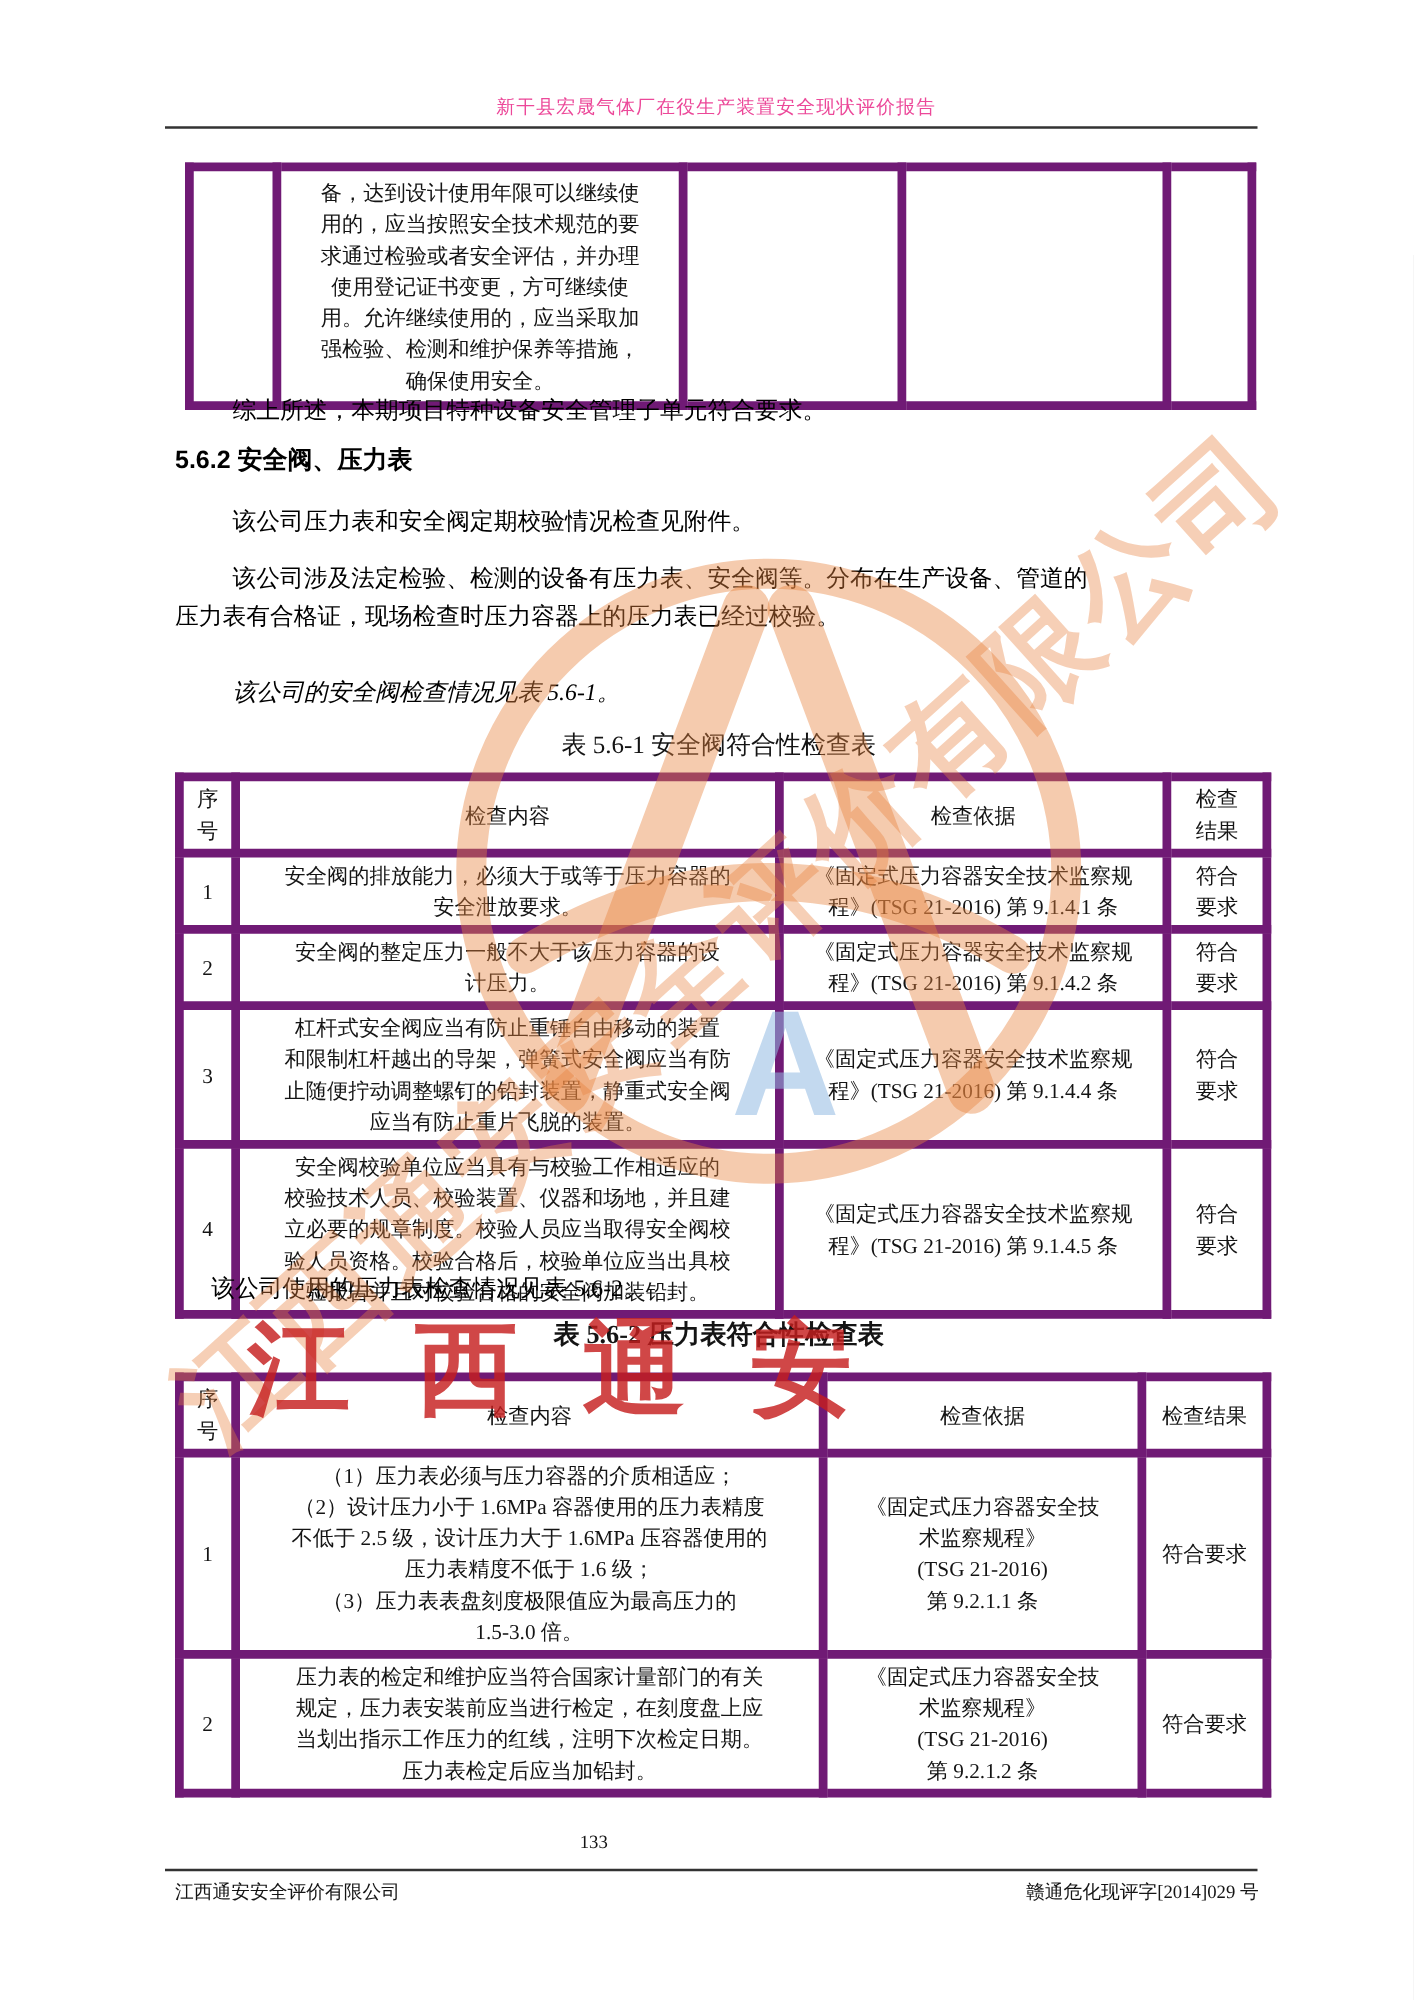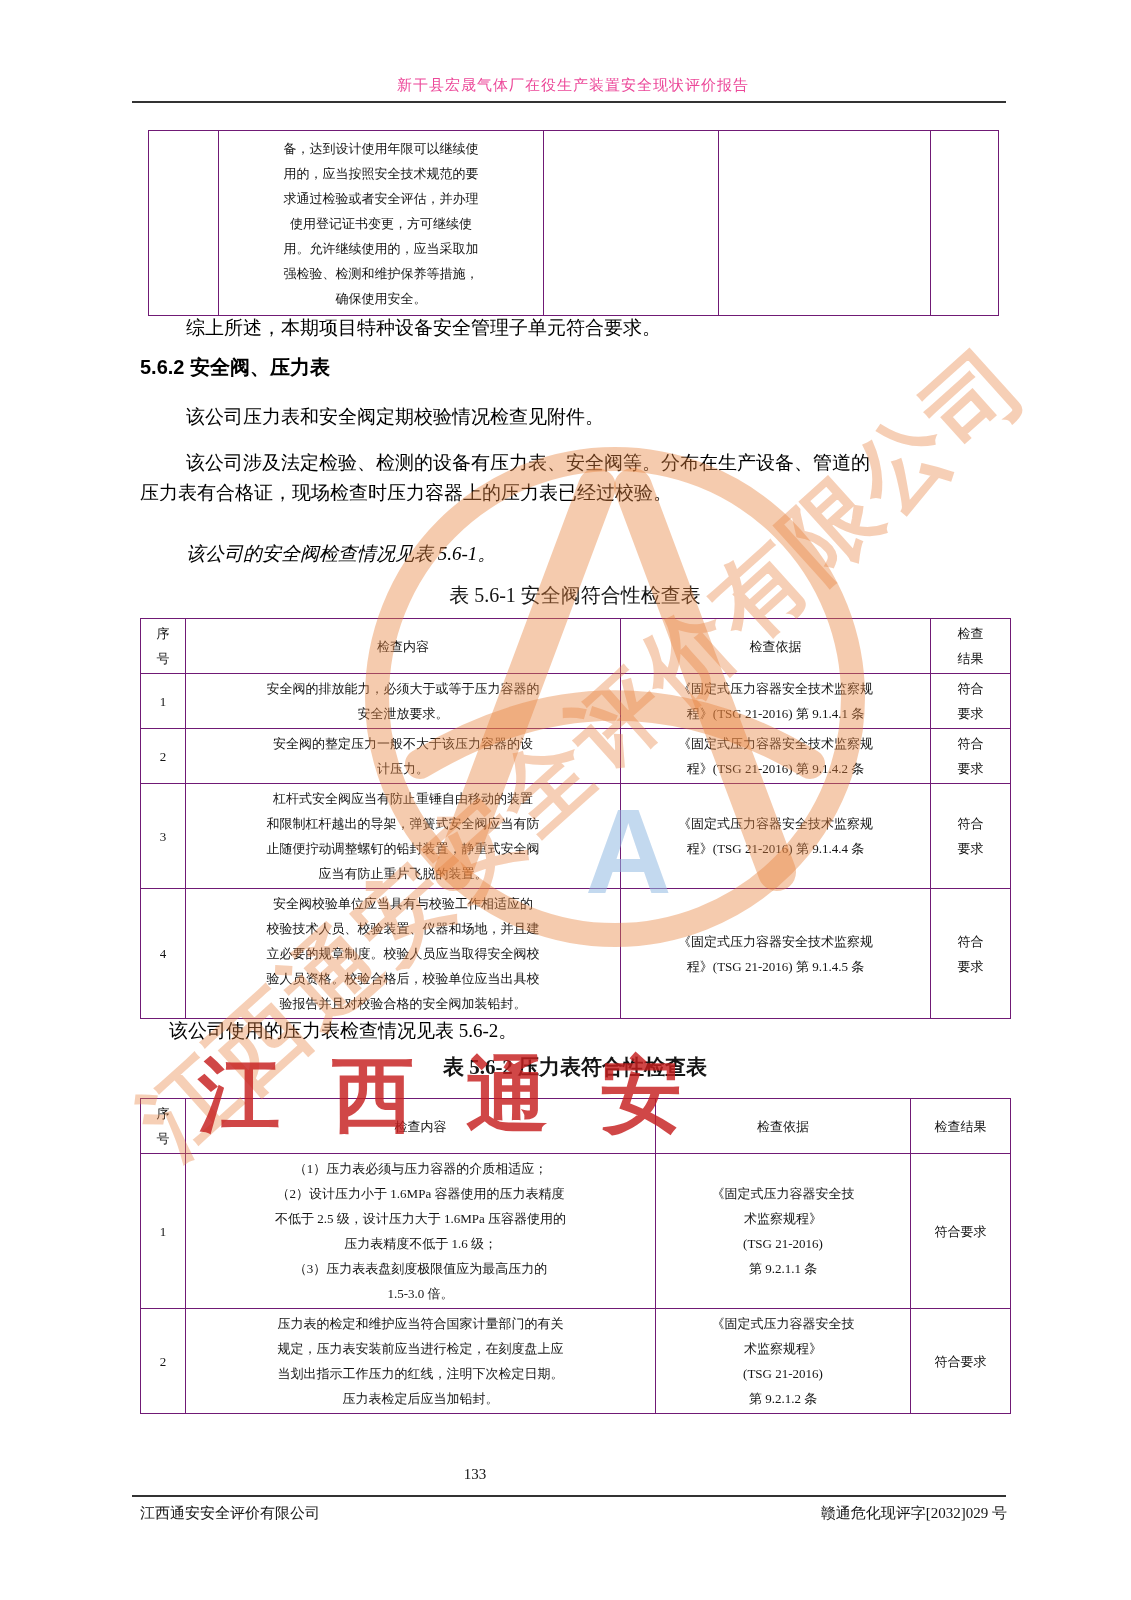--- a/index.html
+++ b/index.html
@@ -11,21 +11,21 @@
   .abs { position:absolute; }
 
   
   .hdr-title { top:76px; left:140px; width:866px; text-align:center; font-size:15px; letter-spacing:1px; color:#ec4899; }
   .hdr-rule  { top:101px; left:132px; width:874px; border-top:2px solid #333; }
 
   
   .cont-table { top:130px; left:148px; }
   table { border-collapse:collapse; table-layout:fixed; }
   td, th {
-    border:1px solid #701a75; font-size:13px; line-height:25px;
+    border:7px solid #701a75; font-size:17px; line-height:25px;
     text-align:center; vertical-align:middle; padding:2px 4px;
     font-weight:normal; white-space:pre-line; color:#141414;
   }
   .cont-table td { height:180px; }
 
   .body-text { font-size:19px; color:#000000; }
 
   .summary   { top:315px; left:186px; }
   .heading   { top:354px; left:140px; font-family:"Liberation Sans","DejaVu Sans",sans-serif; font-weight:bold; font-size:20px; color:#000; }
   .para1     { top:404px; left:186px; }
@@ -213,21 +213,21 @@
 (TSG 21-2016)
 第 9.2.1.2 条</td>
         <td>符合要求</td>
       </tr>
     </tbody>
       </table>
 
     <div class="abs pageno">133</div>
     <div class="abs ftr-rule"></div>
     <div class="abs ftr-left">江西通安安全评价有限公司</div>
-    <div class="abs ftr-right">赣通危化现评字[2032]029 号</div>
+    <div class="abs ftr-right">赣通危化现评字[2014]029 号</div>
 
   </div>
 
   <div class="abs wm wm-diag">江西通安安全评价有限公司</div>
 
   <svg class="abs wm wm-logo" width="560" height="610" viewBox="0 0 560 610">
     <g stroke="#e8833f" stroke-opacity="0.42" fill="none" stroke-linecap="round">
       <circle cx="280" cy="305" r="238" stroke-width="24"></circle>
       <path d="M262 95 L118 480" stroke-width="38"></path>
       <path d="M298 95 L442 480" stroke-width="38"></path>

